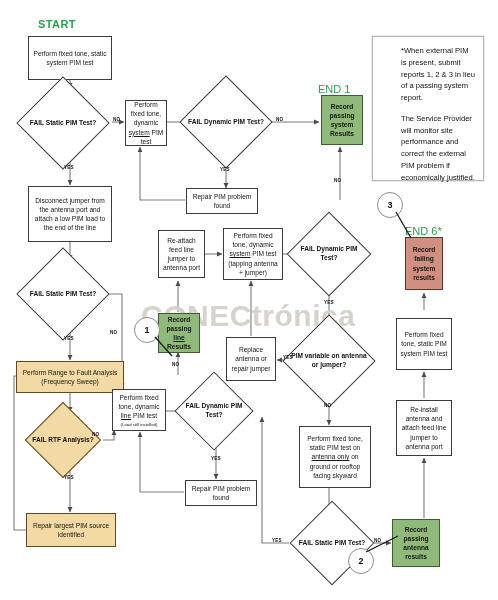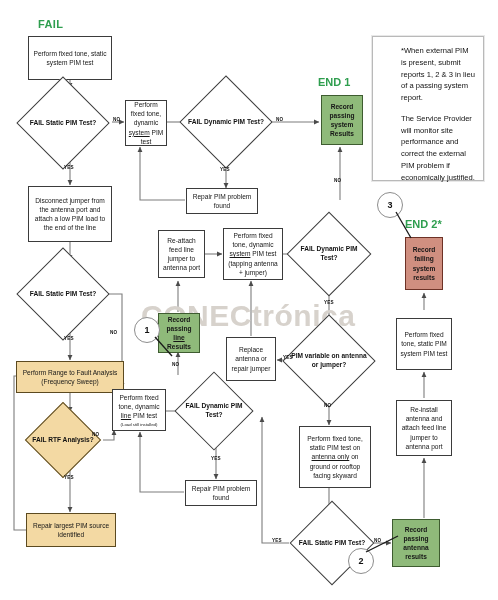--- a/index.html
+++ b/index.html
@@ -41,22 +41,22 @@
         font-size:7.6px;line-height:1.55;color:#111;padding:8px 8px 6px 9px;text-align:left;}
   .note p{margin:0 0 9px 0;}
   .note p:last-child{margin-bottom:12px;}
 
   
   .circ{position:absolute;box-sizing:border-box;border:1.4px solid #8d8d8d;
         border-radius:50%;background:#fff;display:flex;align-items:center;
         justify-content:center;font-size:9px;font-weight:700;color:#111;}
 
   
-  .endlbl{position:absolute;color:#2f9e4f;font-weight:700;font-size:11px;
-          white-space:nowrap;}
+  .endlbl{position:absolute;color:#2f9e4f;font-weight:400;font-size:11px;
+          white-space:nowrap;margin-top:7px;}
   .startlbl{position:absolute;color:#2f9e4f;font-weight:700;font-size:11px;
             letter-spacing:.4px;}
 
   
   .elbl{position:absolute;font-size:4.6px;font-weight:700;color:#111;
         letter-spacing:.2px;white-space:nowrap;}
 
   svg.wires{position:absolute;left:0;top:0;width:498px;height:600px;
             pointer-events:none;}
   u{text-decoration:underline;}
@@ -135,23 +135,23 @@
       <path d="M184,492 L140,492 L140,432"></path>
 
       <path d="M28,530 L14,530 L14,376 L26,376"></path>
 
       <path d="M104,294 L122,294 L122,388"></path>
     </g>
   </svg>
 
   <div class="watermark">CONECtrónica</div>
 
-  <div class="startlbl" style="left:38px;top:18px;">FAIL</div>
+  <div class="startlbl" style="left:38px;top:18px;">START</div>
   <div class="endlbl" style="left:318px;top:76px;">END 1</div>
-  <div class="endlbl" style="left:405px;top:218px;">END 2*</div>
+  <div class="endlbl" style="left:405px;top:218px;">END 6*</div>
 
   <div class="node proc" style="left:28px;top:36px;width:84px;height:44px;">
     <span class="txt">Perform fixed tone, static system PIM test</span>
   </div>
 
   <div class="dia" style="left:30px;top:90px;width:66px;height:66px;">
     <div class="shape"></div>
     <div class="lbl">FAIL Static PIM Test?</div>
   </div>
 

